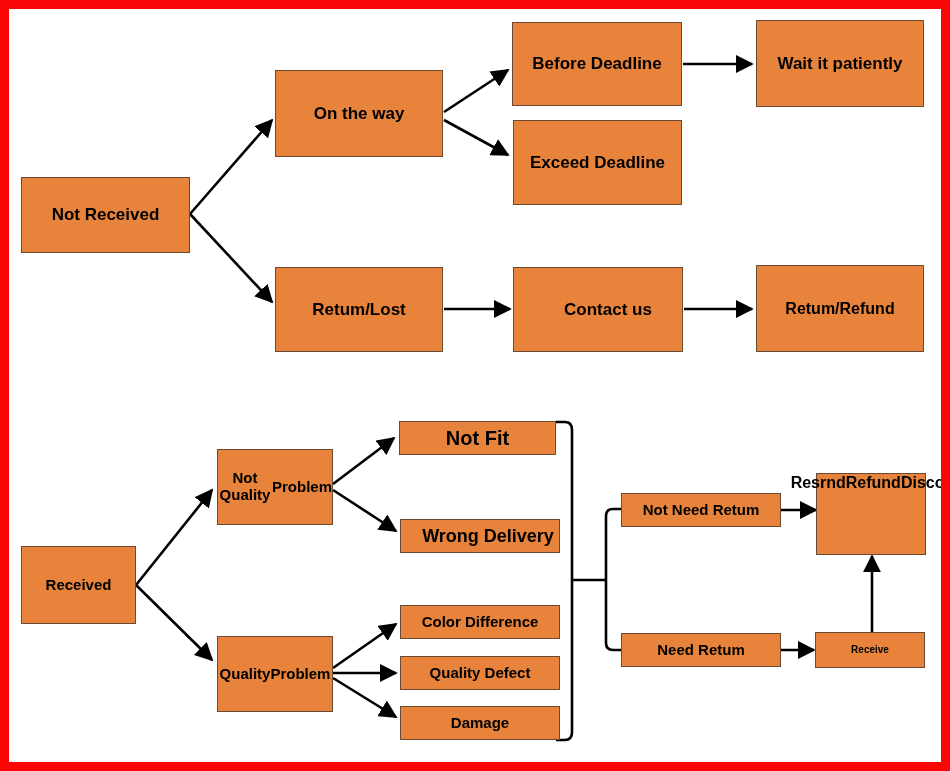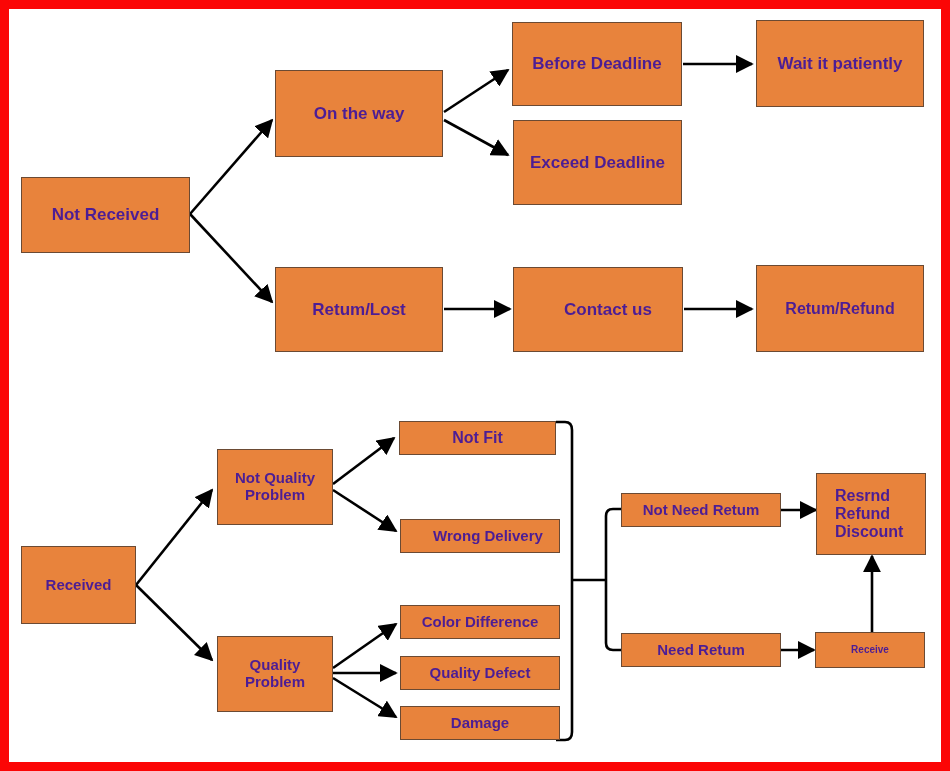--- a/index.html
+++ b/index.html
@@ -37,33 +37,33 @@
     top: 0;
     width: 950px;
     height: 771px;
     z-index: 1;
   }
   .node {
     position: absolute;
     box-sizing: border-box;
     background: #e8833c;
     border: 1.5px solid #6b4a33;
-    color: #4c1d95;
+    color: #000000;
     font-family: "Liberation Sans", sans-serif;
     font-weight: bold;
     display: flex;
     align-items: center;
     justify-content: center;
     text-align: center;
     z-index: 3;
     line-height: 1.12;
     user-select: none;
   }
   .node span { display: block; pointer-events: none; }
-  .multi { flex-direction: column; }
+  .multi { }
 </style>
 </head>
 <body>
 
 <div id="canvas">
 
   <svg id="edges" viewBox="0 0 950 771" width="950" height="771" xmlns="http://www.w3.org/2000/svg">
     <defs>
       <marker id="ah" viewBox="0 0 10 10" refX="9" refY="5" markerWidth="7" markerHeight="7" orient="auto-start-reverse">
         <path d="M 0 0 L 10 5 L 0 10 z" fill="#000000"></path>
@@ -153,25 +153,25 @@
   <div class="node multi" style="left:217px; top:449px; width:116px; height:76px; font-size:15px;">
     <span>Not Quality</span>
     <span>Problem</span>
   </div>
 
   <div class="node multi" style="left:217px; top:636px; width:116px; height:76px; font-size:15px;">
     <span>Quality</span>
     <span>Problem</span>
   </div>
 
-  <div class="node" style="left:399px; top:421px; width:157px; height:34px; font-size:16px;">
+  <div class="node" style="left:399px; top:421px; width:157px; height:34px; font-size:20px;">
     <span>Not Fit</span>
   </div>
 
-  <div class="node" style="left:400px; top:519px; width:160px; height:34px; font-size:15px;padding-left:16px;">
+  <div class="node" style="left:400px; top:519px; width:160px; height:34px; font-size:18px;padding-left:16px;">
     <span>Wrong Delivery</span>
   </div>
 
   <div class="node" style="left:400px; top:605px; width:160px; height:34px; font-size:15px;">
     <span>Color Difference</span>
   </div>
 
   <div class="node" style="left:400px; top:656px; width:160px; height:34px; font-size:15px;">
     <span>Quality Defect</span>
   </div>

